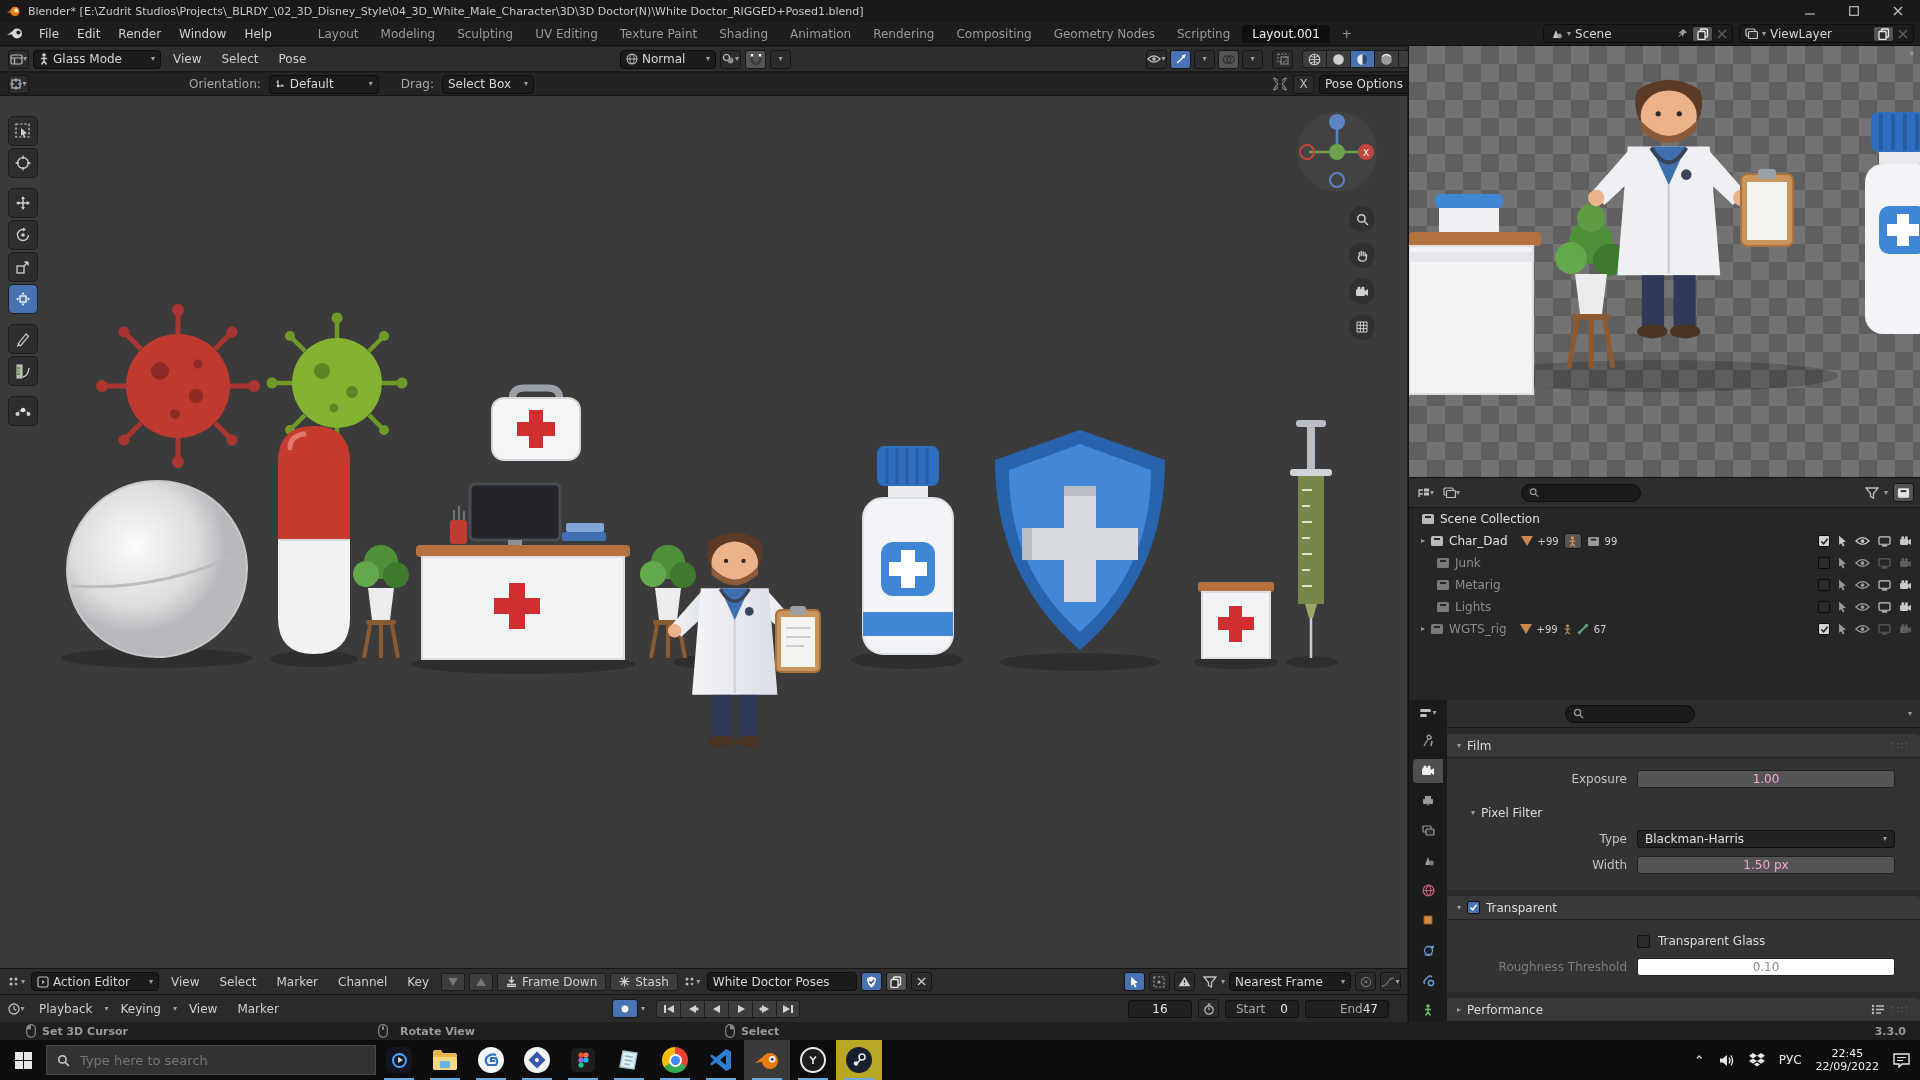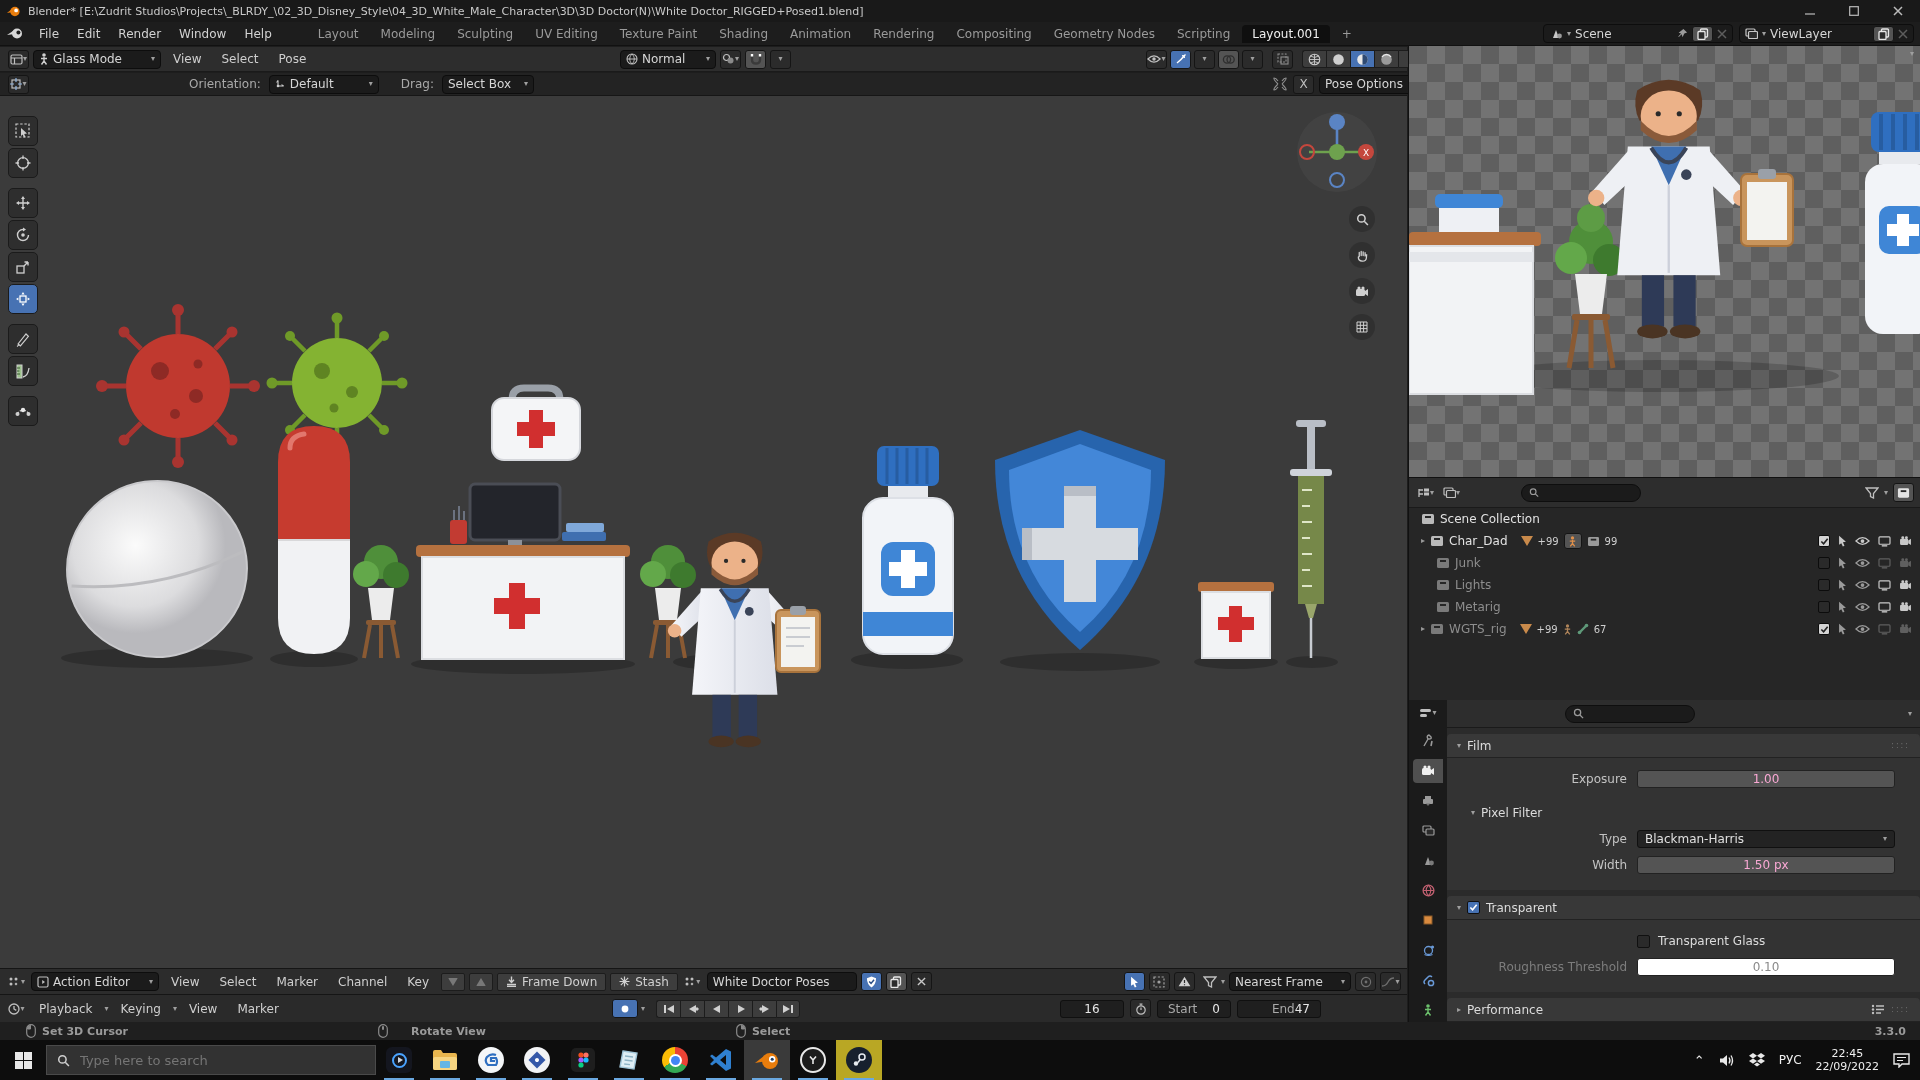--- a/index.html
+++ b/index.html
@@ -851,21 +851,21 @@
         <svg width="13" height="10" color="#5f5f5f">
             <use href="#sym-camera"></use>
           </svg>
       </div>
     </div>
     <div class="orow">
       <span style="width:10px"></span>
       <svg width="14" height="12" color="#7a7a7a">
           <use href="#sym-box"></use>
         </svg>
-      <span class="nm">Lights</span>
+      <span class="nm">Metarig</span>
       <div class="otoggles">
         <span class="cbx"></span>
         <svg width="9" height="12" color="#9a9a9a">
             <use href="#sym-pointer"></use>
           </svg>
         <svg width="15" height="10" color="#9a9a9a">
             <use href="#sym-eye"></use>
           </svg>
         <svg width="13" height="11" color="#c9c9c9">
             <use href="#sym-monitor"></use>
@@ -873,21 +873,21 @@
         <svg width="13" height="10" color="#c9c9c9">
             <use href="#sym-camera"></use>
           </svg>
       </div>
     </div>
     <div class="orow">
       <span style="width:10px"></span>
       <svg width="14" height="12" color="#7a7a7a">
           <use href="#sym-box"></use>
         </svg>
-      <span class="nm">Metarig</span>
+      <span class="nm">Lights</span>
       <div class="otoggles">
         <span class="cbx"></span>
         <svg width="9" height="12" color="#9a9a9a">
             <use href="#sym-pointer"></use>
           </svg>
         <svg width="15" height="10" color="#9a9a9a">
             <use href="#sym-eye"></use>
           </svg>
         <svg width="13" height="11" color="#c9c9c9">
             <use href="#sym-monitor"></use>
@@ -1256,21 +1256,21 @@
             </svg>
           </span>
         <span class="tbtn">
             <svg width="12" height="10" viewBox="0 0 12 10">
               <polygon points="1,1 8,5 1,9" fill="#d0d0d0"></polygon>
               <rect x="9" y="1" width="2" height="8" fill="#d0d0d0"></rect>
             </svg>
           </span>
       </div>
     </div>
-    <div style="position:absolute;left:1060px;display:flex;align-items:center;gap:6px">
+    <div style="position:absolute;left:1128px;display:flex;align-items:center;gap:6px">
       <div class="field" style="width:64px">
           <span>16</span>
         </div>
       <span class="ibtn">
           <svg width="12" height="12" viewBox="0 0 12 12">
             <circle cx="6" cy="7" r="4.2" fill="none" stroke="#bfbfbf" stroke-width="1.2"></circle>
             <path d="M6,7 L6,4.4 M4.5,1 H7.5 M6,1 V2.6" stroke="#bfbfbf" stroke-width="1.2"></path>
           </svg>
         </span>
       <div class="field" style="width:74px;justify-content:space-between">
@@ -1285,21 +1285,21 @@
   </div>
 
   <div class="status">
     <span style="margin-left:26px;display:flex;align-items:center;gap:6px">
       <svg width="10" height="14" viewBox="0 0 10 14">
           <rect x="0.7" y="0.7" width="8.6" height="12.6" rx="4.3" fill="none" stroke="#8a8a8a" stroke-width="1.2"></rect>
           <path d="M1,5 Q3,6 5,5 L5,1 Q2,1 1,4 Z" fill="#8a8a8a"></path>
         </svg>
       <span>Set 3D Cursor</span>
     </span>
-    <span style="margin-left:250px;display:flex;align-items:center;gap:23px">
+    <span style="margin-left:250px;display:flex;align-items:center;gap:12px">
       <svg width="10" height="14" viewBox="0 0 10 14">
           <rect x="0.7" y="0.7" width="8.6" height="12.6" rx="4.3" fill="none" stroke="#8a8a8a" stroke-width="1.2"></rect>
           <rect x="4" y="2" width="2" height="4" rx="1" fill="#8a8a8a"></rect>
         </svg>
       <span>Rotate View</span>
     </span>
     <span style="margin-left:250px;display:flex;align-items:center;gap:6px">
       <svg width="10" height="14" viewBox="0 0 10 14">
           <rect x="0.7" y="0.7" width="8.6" height="12.6" rx="4.3" fill="none" stroke="#8a8a8a" stroke-width="1.2"></rect>
           <path d="M9,5 Q7,6 5,5 L5,1 Q8,1 9,4 Z" fill="#8a8a8a"></path>

